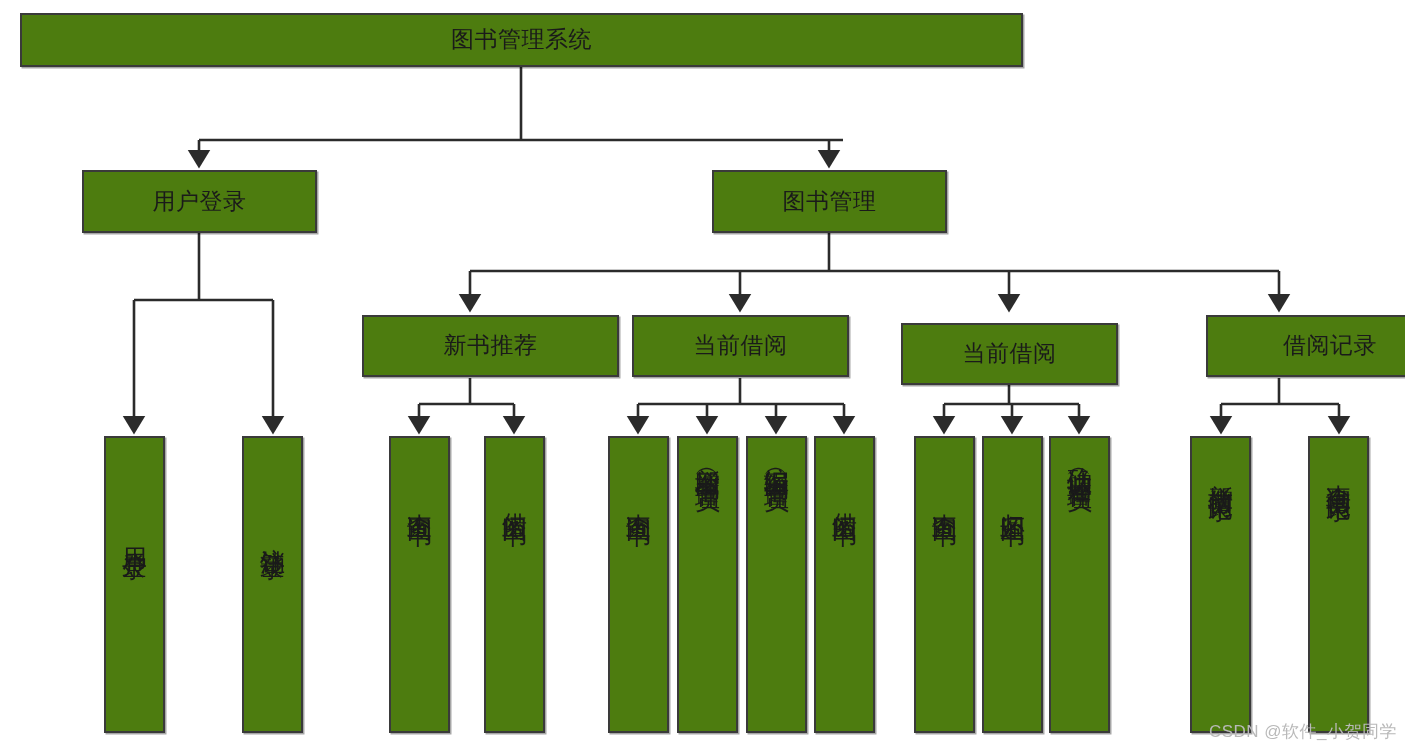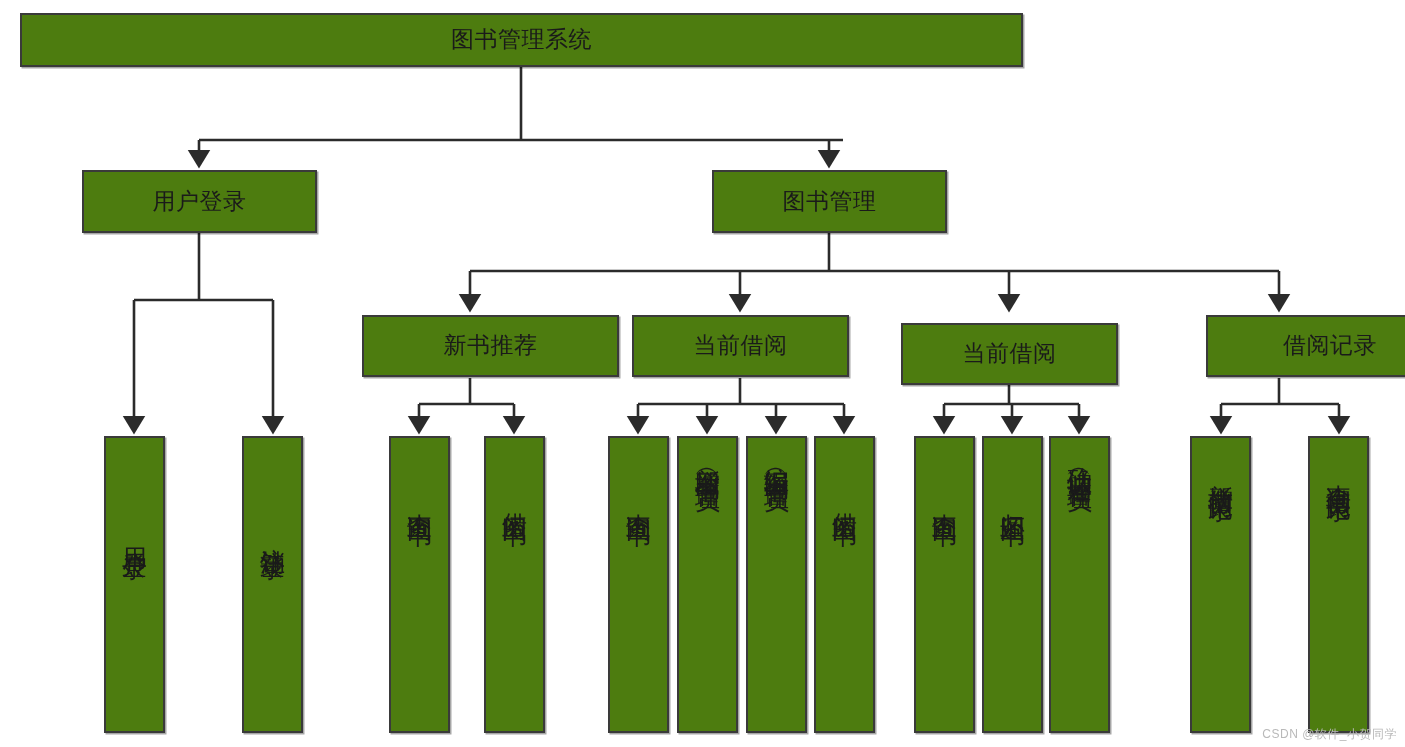--- a/index.html
+++ b/index.html
@@ -63,21 +63,21 @@
   .node.vert.low .node-label {
     padding-top: 80px;
   }
   .node.vert.lower .node-label {
     padding-top: 45px;
   }
   .watermark {
     position: absolute;
     right: 8px;
     bottom: 4px;
-    font-size: 12px;
+    font-size: 17px;
     color: #b9b9b9;
     letter-spacing: 0.5px;
     user-select: none;
   }
 </style>
 </head>
 <body>
 
 <div id="diagram-root">
 

